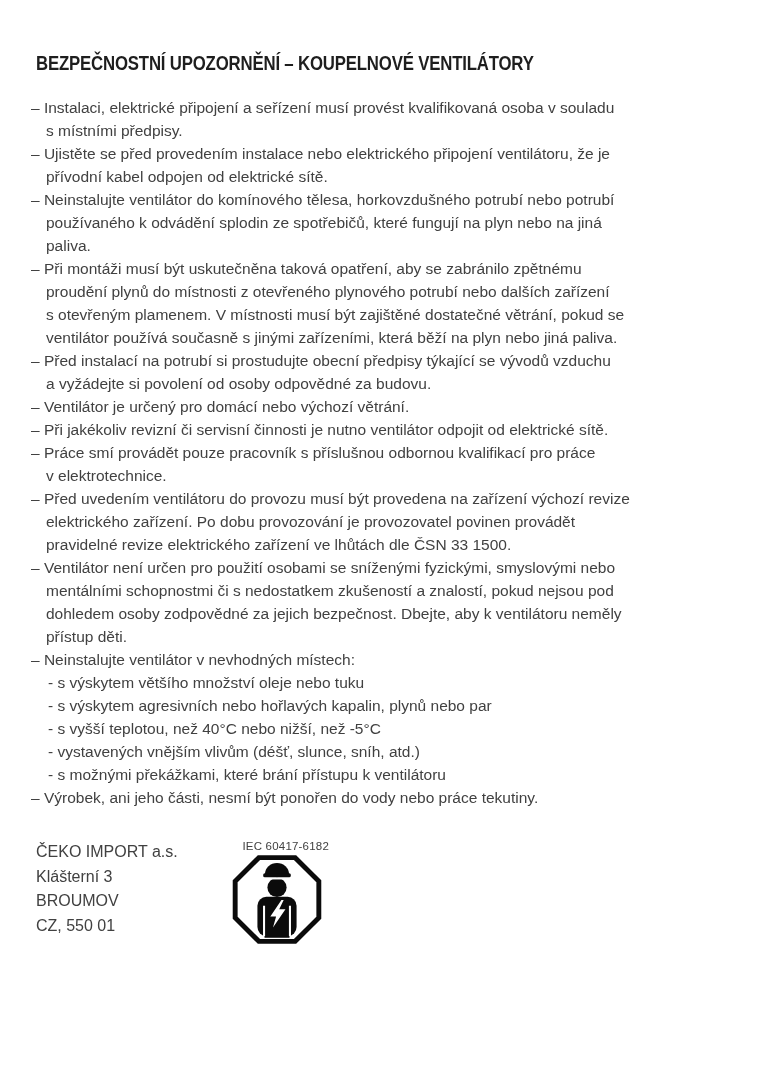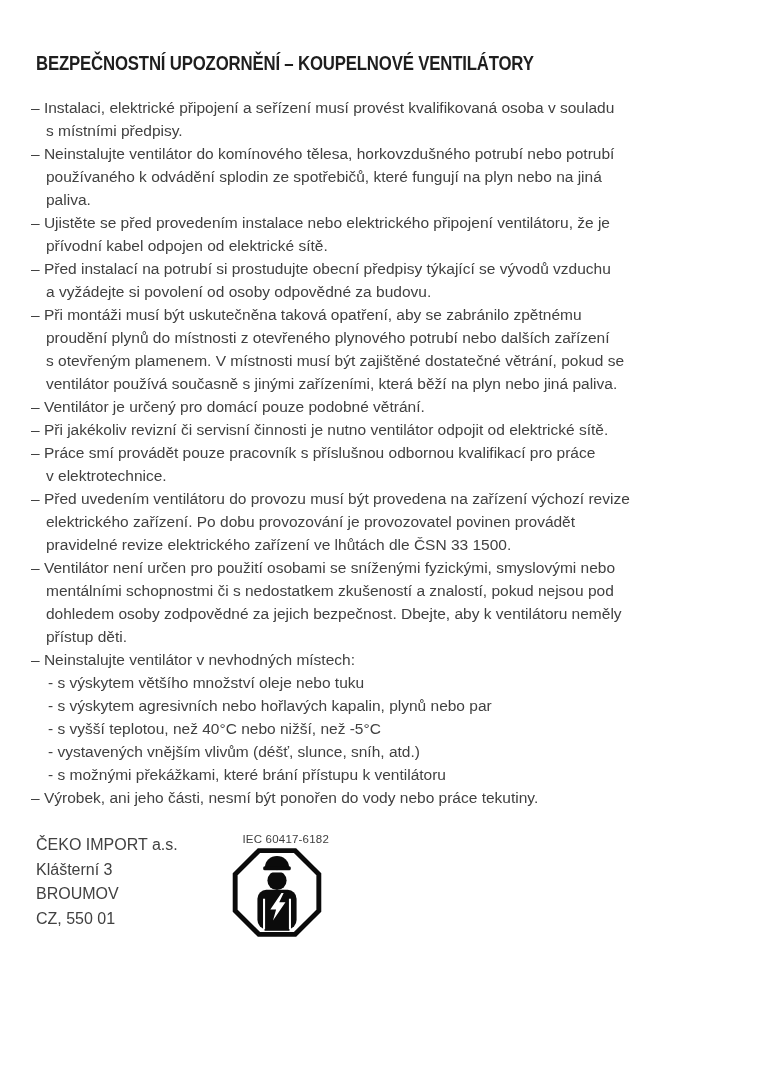--- a/index.html
+++ b/index.html
@@ -44,21 +44,21 @@
     white-space: pre-line;
   }
   .sub-item {
     text-indent: 0;
     padding-left: 2px;
     white-space: pre-line;
   }
   .footer {
     display: flex;
     align-items: flex-start;
-    margin: 24px 0 0 7px;
+    margin: 31px 0 0 7px;
   }
   .address {
     width: 189px;
     font-size: 16px;
     line-height: 24.6px;
     color: var(--body-text);
   }
   .cert {
     width: 104px;
     text-align: center;
@@ -76,32 +76,32 @@
 </head>
 <body>
 
 <div class="page">
 
   <h1 class="title">BEZPEČNOSTNÍ UPOZORNĚNÍ – KOUPELNOVÉ VENTILÁTORY</h1>
 
   <ul class="warnings">
       <li>– Instalaci, elektrické připojení a seřízení musí provést kvalifikovaná osoba v souladu
 s místními předpisy.</li>
+      <li>– Ujistěte se před provedením instalace nebo elektrického připojení ventilátoru, že je
+přívodní kabel odpojen od elektrické sítě.</li>
       <li>– Neinstalujte ventilátor do komínového tělesa, horkovzdušného potrubí nebo potrubí
 používaného k odvádění splodin ze spotřebičů, které fungují na plyn nebo na jiná
 paliva.</li>
-      <li>– Ujistěte se před provedením instalace nebo elektrického připojení ventilátoru, že je
-přívodní kabel odpojen od elektrické sítě.</li>
-      <li>– Před instalací na potrubí si prostudujte obecní předpisy týkající se vývodů vzduchu
-a vyžádejte si povolení od osoby odpovědné za budovu.</li>
       <li>– Při montáži musí být uskutečněna taková opatření, aby se zabránilo zpětnému
 proudění plynů do místnosti z otevřeného plynového potrubí nebo dalších zařízení
 s otevřeným plamenem. V místnosti musí být zajištěné dostatečné větrání, pokud se
 ventilátor používá současně s jinými zařízeními, která běží na plyn nebo jiná paliva.</li>
-      <li>– Ventilátor je určený pro domácí pouze podobné větrání.</li>
+      <li>– Před instalací na potrubí si prostudujte obecní předpisy týkající se vývodů vzduchu
+a vyžádejte si povolení od osoby odpovědné za budovu.</li>
+      <li>– Ventilátor je určený pro domácí nebo výchozí větrání.</li>
       <li>– Při jakékoliv revizní či servisní činnosti je nutno ventilátor odpojit od elektrické sítě.</li>
       <li>– Práce smí provádět pouze pracovník s příslušnou odbornou kvalifikací pro práce
 v elektrotechnice.</li>
       <li>– Před uvedením ventilátoru do provozu musí být provedena na zařízení výchozí revize
 elektrického zařízení. Po dobu provozování je provozovatel povinen provádět
 pravidelné revize elektrického zařízení ve lhůtách dle ČSN 33 1500.</li>
       <li>– Ventilátor  není určen pro použití osobami se sníženými fyzickými, smyslovými nebo
 mentálními schopnostmi či s nedostatkem zkušeností a znalostí, pokud nejsou pod
 dohledem osoby zodpovědné za jejich bezpečnost. Dbejte, aby k ventilátoru neměly
 přístup děti.</li>

